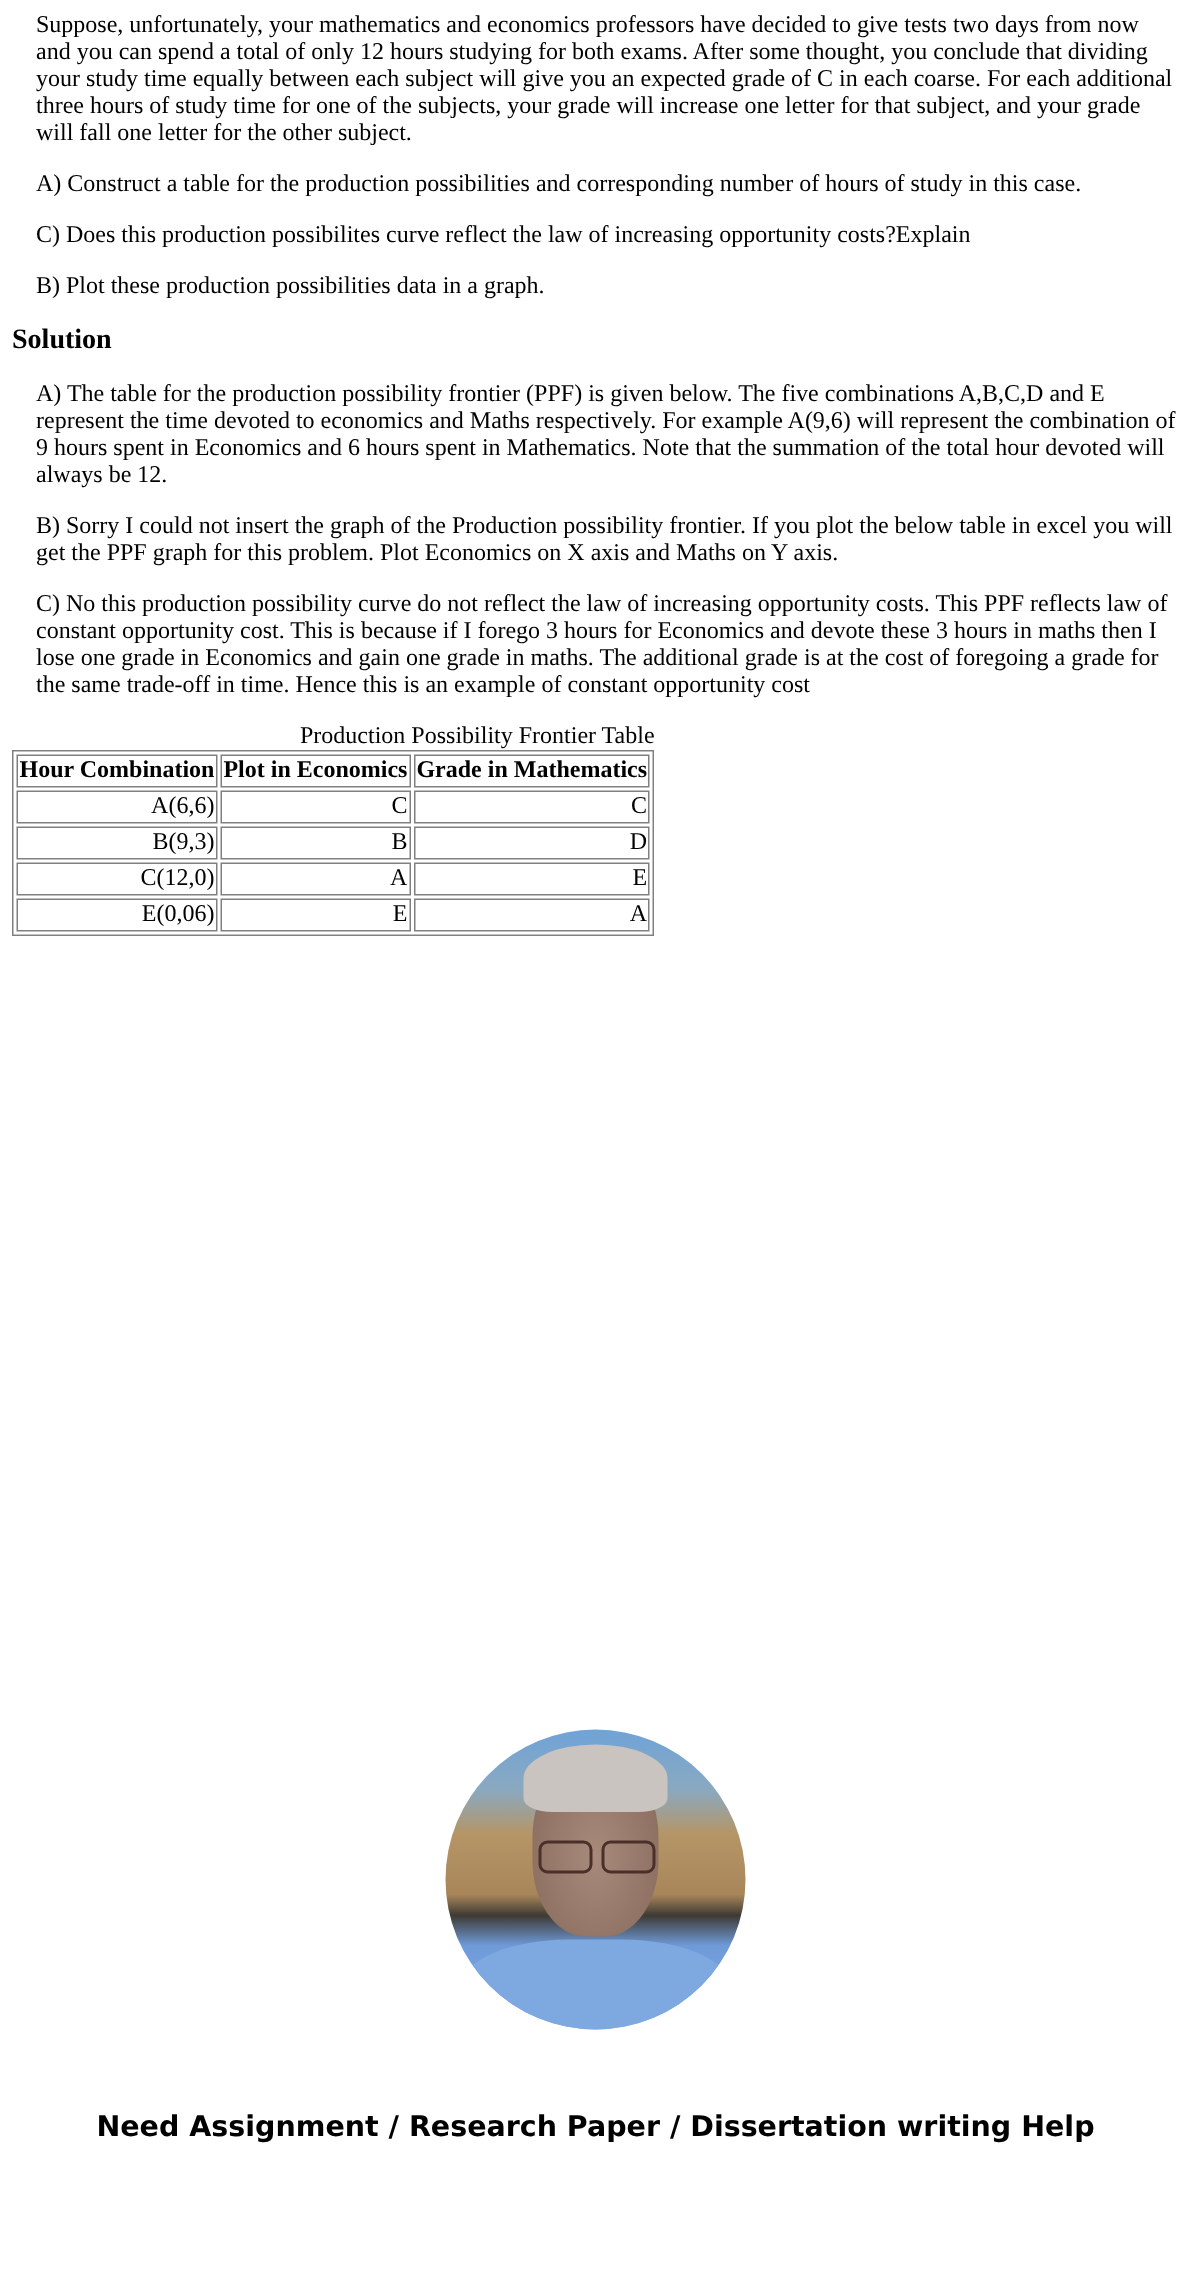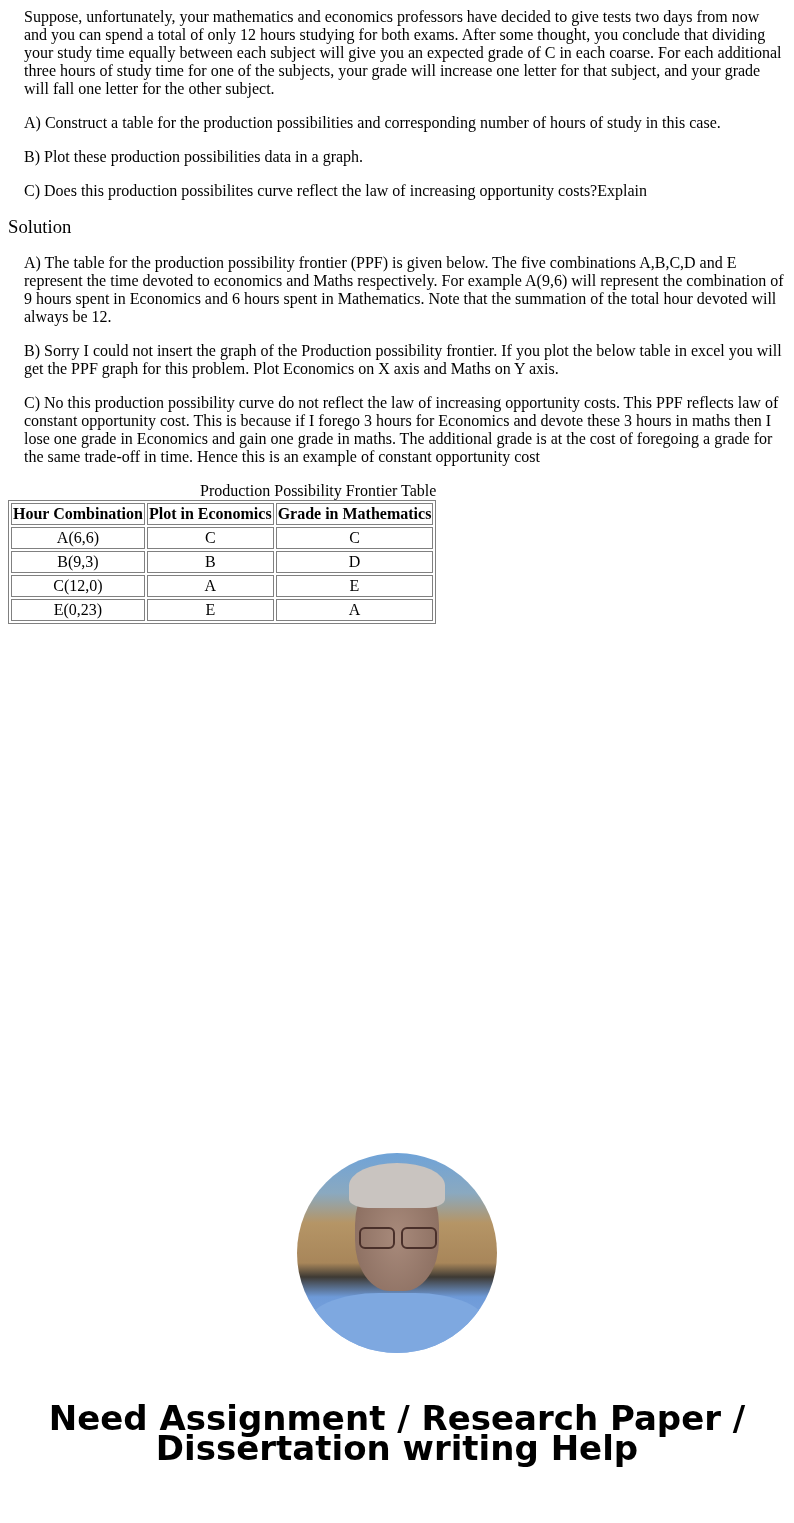--- a/index.html
+++ b/index.html
@@ -3,25 +3,25 @@
 <meta charset="utf-8">
 <style>
   html, body { margin: 0; padding: 0; background: #ffffff; }
   body {
     width: 794px; height: 1523px; position: relative; overflow: hidden;
     font-family: "Liberation Serif", "DejaVu Serif", serif;
     font-size: 16px; line-height: 18px; color: #000;
   }
   .content { position: absolute; left: 8px; top: 8px; width: 778px; }
   p { margin: 0 0 16px 16px; }
-  h3 { font-size: 18.7px; font-weight: normal; margin: 0 0 16px 0; line-height: 22px; }
+  h3 { font-size: 18.7px; font-weight: bold; margin: 0 0 16px 0; line-height: 22px; }
   table.ppf { border: 1px solid #808080; border-spacing: 2px; border-collapse: separate; margin-top: 0; }
   table.ppf caption { text-align: right; line-height: 18px; }
   table.ppf td, table.ppf th {
-    border: 1px solid #808080; padding: 1px; text-align: center; line-height: 18px; margin-left: 48px;
+    border: 1px solid #808080; padding: 1px; text-align: right; line-height: 18px; margin-left: 48px;
   }
   table.ppf th { font-weight: bold; }
   .avatar {
     position: absolute; left: 297px; top: 1153px; width: 200px; height: 200px; border-radius: 50%;
     overflow: hidden;
     background: linear-gradient(180deg, #6fa3d8 0%, #8aa9c0 20%, #b59566 35%, #a8865a 55%, #3e3a34 62%, #6e9ad8 72%, #86b0e6 100%);
   }
   .face {
     position: absolute; left: 58px; top: 18px; width: 84px; height: 120px; border-radius: 45% 45% 42% 42%;
     background: radial-gradient(ellipse at 50% 55%, #a88a7b 0%, #8f7264 70%, #7a6154 100%);
@@ -33,31 +33,31 @@
   .glasses {
     position: absolute; left: 62px; top: 74px; width: 78px; height: 22px;
   }
   .glasses span { position: absolute; top: 0; width: 32px; height: 18px; border: 2px solid #4a302a; border-radius: 6px; }
   .shirt {
     position: absolute; left: 10px; top: 140px; width: 180px; height: 80px; border-radius: 40% 40% 0 0;
     background: #7ea8e0;
   }
   .cta {
     position: absolute; left: 0; top: 1403px; width: 794px; text-align: center;
-    font-family: "DejaVu Sans", sans-serif; font-weight: bold; font-size: 34px; line-height: 30px;
+    font-family: "DejaVu Sans", sans-serif; font-weight: bold; font-size: 19px; line-height: 30px;
   }
 </style>
 </head>
 <body>
 
 <div class="content">
   <p>Suppose, unfortunately, your mathematics and economics professors have decided to give tests two days from now and you can spend a total of only 12 hours studying for both exams. After some thought, you conclude that dividing your study time equally between each subject will give you an expected grade of C in each coarse. For each additional three hours of study time for one of the subjects, your grade will increase one letter for that subject, and your grade will fall one letter for the other subject.</p>
   <p>A) Construct a table for the production possibilities and corresponding number of hours of study in this case.</p>
+  <p>C) Does this production possibilites curve reflect the law of increasing opportunity costs?Explain</p>
   <p>B) Plot these production possibilities data in a graph.</p>
-  <p>C) Does this production possibilites curve reflect the law of increasing opportunity costs?Explain</p>
 
   <h3>Solution</h3>
 
   <p>A) The table for the production possibility frontier (PPF) is given below. The five combinations A,B,C,D and E represent the time devoted to economics and Maths respectively. For example A(9,6) will represent the combination of 9 hours spent in Economics and 6 hours spent in Mathematics. Note that the summation of the total hour devoted will always be 12.</p>
   <p>B) Sorry I could not insert the graph of the Production possibility frontier. If you plot the below table in excel you will get the PPF graph for this problem. Plot Economics on X axis and Maths on Y axis.</p>
   <p>C) No this production possibility curve do not reflect the law of increasing opportunity costs. This PPF reflects law of constant opportunity cost. This is because if I forego 3 hours for Economics and devote these 3 hours in maths then I lose one grade in Economics and gain one grade in maths. The additional grade is at the cost of foregoing a grade for the same trade-off in time. Hence this is an example of constant opportunity cost</p>
 
   <table class="ppf">
     <caption>Production Possibility Frontier Table</caption>
     <tbody>
@@ -75,21 +75,21 @@
       <td>B(9,3)</td>
       <td>B</td>
       <td>D</td>
     </tr>
     <tr>
       <td>C(12,0)</td>
       <td>A</td>
       <td>E</td>
     </tr>
     <tr>
-      <td>E(0,23)</td>
+      <td>E(0,06)</td>
       <td>E</td>
       <td>A</td>
     </tr>
   </tbody>
     </table>
 </div>
 
 <div class="avatar">
   <div class="shirt"></div>
   <div class="face"></div>

